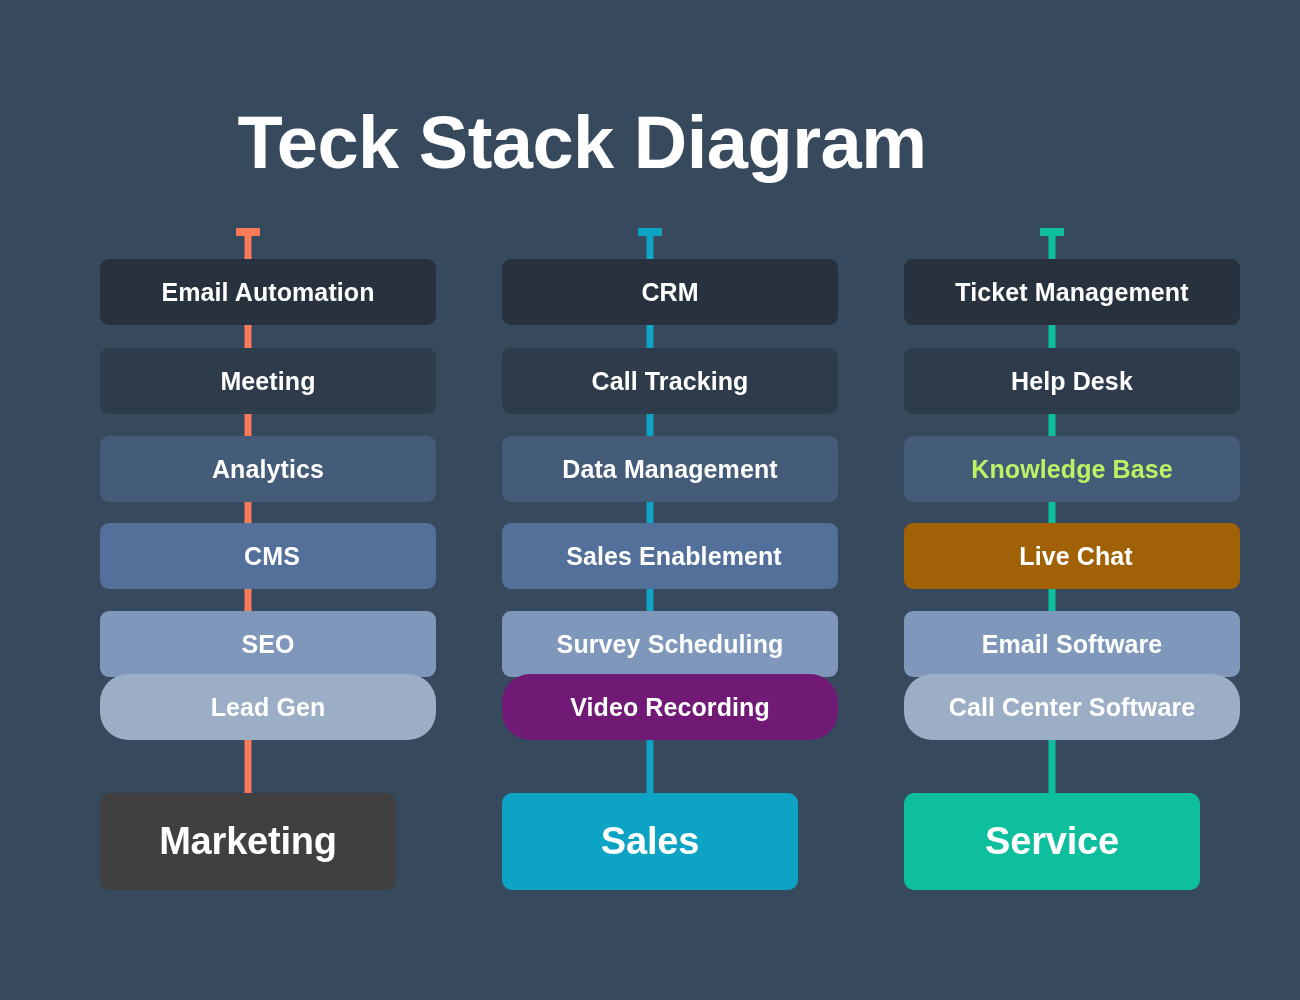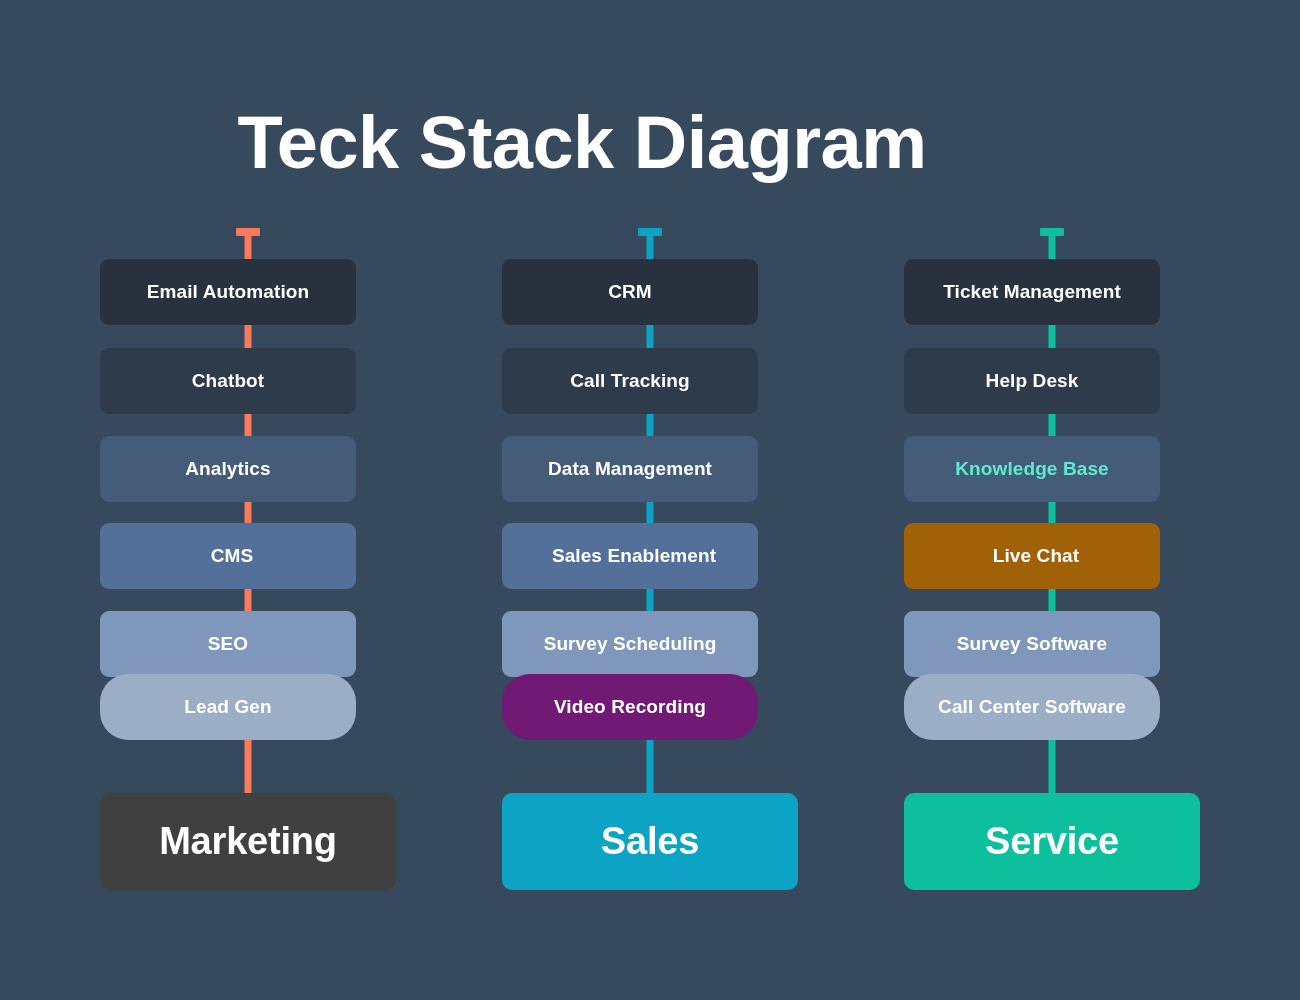--- a/index.html
+++ b/index.html
@@ -80,28 +80,28 @@
     left: 50%;
     transform: translateX(-50%);
     width: 7px;
     height: 600px;
   }
 
   
   .layer-box {
     position: absolute;
     left: 0;
-    width: 256px;
+    width: 336px;
     height: 66px;
     border-radius: 9px;
     display: flex;
     align-items: center;
     justify-content: center;
     color: #FFFFFF;
-    font-size: 19px;
+    font-size: 25px;
     font-weight: bold;
     letter-spacing: 0.1px;
     white-space: nowrap;
     z-index: 2;
   }
 
   .layer-box.r0 { top: 31px;  }
   .layer-box.r1 { top: 120px; }
   .layer-box.r2 { top: 208px; }
   .layer-box.r3 { top: 295px; padding-left: 8px; }
@@ -138,21 +138,21 @@
 
     <div class="stack-column">
       <div class="connector">
         <div class="stem" style="background: rgb(251, 122, 90);"></div>
         <div class="cap" style="background: rgb(251, 122, 90);"></div>
       </div>
       <div class="layer-box r0" style="background: rgb(40, 50, 63); color: rgb(255, 255, 255);">
         <span>Email Automation</span>
       </div>
       <div class="layer-box r1" style="background: rgb(46, 59, 75); color: rgb(255, 255, 255);">
-        <span>Chatbot</span>
+        <span>Meeting</span>
       </div>
       <div class="layer-box r2" style="background: rgb(68, 92, 120); color: rgb(255, 255, 255);">
         <span>Analytics</span>
       </div>
       <div class="layer-box r3" style="background: rgb(82, 112, 154); color: rgb(255, 255, 255);">
         <span>CMS</span>
       </div>
       <div class="layer-box r4" style="background: rgb(126, 151, 186); color: rgb(255, 255, 255);">
         <span>SEO</span>
       </div>
@@ -196,28 +196,28 @@
       <div class="connector">
         <div class="stem" style="background: rgb(13, 191, 157);"></div>
         <div class="cap" style="background: rgb(13, 191, 157);"></div>
       </div>
       <div class="layer-box r0" style="background: rgb(40, 50, 63); color: rgb(255, 255, 255);">
         <span>Ticket Management</span>
       </div>
       <div class="layer-box r1" style="background: rgb(46, 59, 75); color: rgb(255, 255, 255);">
         <span>Help Desk</span>
       </div>
-      <div class="layer-box r2" style="background: rgb(68, 92, 120); color: #5eead4;">
+      <div class="layer-box r2" style="background: rgb(68, 92, 120); color: #bef264;">
         <span>Knowledge Base</span>
       </div>
       <div class="layer-box r3" style="background: #a16207; color: rgb(255, 255, 255); text-align: center;">
         <span>Live Chat</span>
       </div>
       <div class="layer-box r4" style="background: rgb(126, 151, 186); color: rgb(255, 255, 255);">
-        <span>Survey Software</span>
+        <span>Email Software</span>
       </div>
       <div class="layer-box r5" style="background: rgb(156, 174, 198); color: rgb(255, 255, 255);">
         <span>Call Center Software</span>
       </div>
       <div class="footer-box" style="background: rgb(13, 191, 157); color: rgb(255, 255, 255);">
         <span>Service</span>
       </div>
     </div>
 
   </div>

